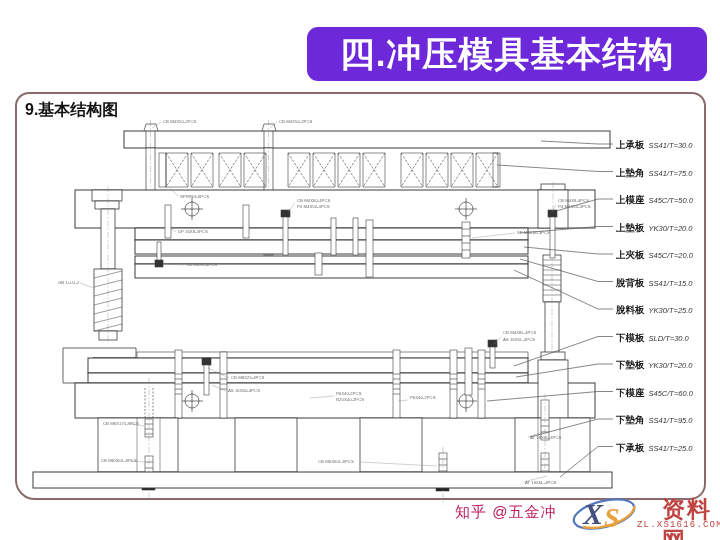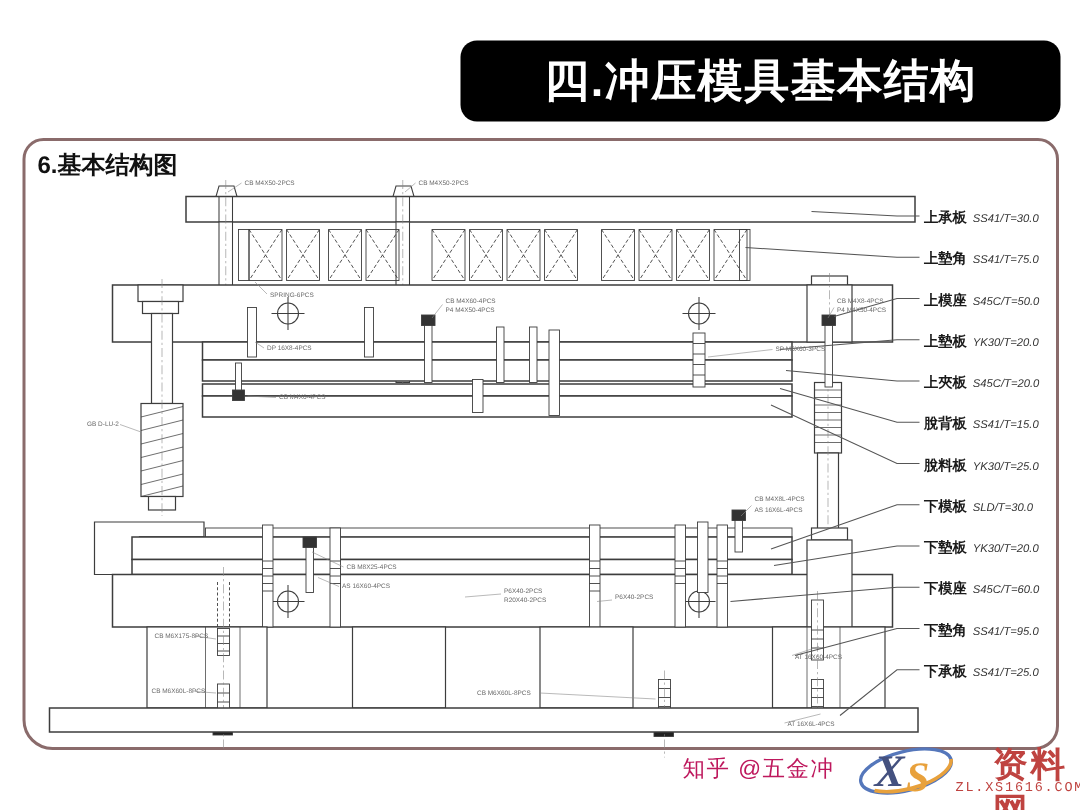--- a/index.html
+++ b/index.html
@@ -1,21 +1,21 @@
 <!DOCTYPE html>
 <html><head>
 <meta charset="utf-8">
 <style>
   html,body{margin:0;padding:0;background:#fff;}
   body{width:720px;height:540px;position:relative;overflow:hidden;
        font-family:"Liberation Sans", sans-serif;}
 
   .title-bar{position:absolute;left:307px;top:27px;width:400px;height:54px;
-    background:#000000;border-radius:11px;display:flex;align-items:center;justify-content:center;
-    color:#fff;font-size:30px;font-weight:bold;letter-spacing:1px;}
+    background:#6d28d9;border-radius:11px;display:flex;align-items:center;justify-content:center;
+    color:#fff;font-size:35px;font-weight:bold;letter-spacing:1px;}
 
   .panel{position:absolute;left:15px;top:92px;width:687px;height:404px;
     background:#fff;border:2px solid #8A6B6B;border-radius:14px 14px 16px 20px;}
 
   .section-heading{position:absolute;left:25px;top:100px;font-size:16px;font-weight:bold;color:#111;}
 
   svg.drawing{position:absolute;left:0;top:0;width:720px;height:540px;}
 
   .lbl-name{font-size:9.5px;fill:#1a1a1a;font-weight:bold;}
   .lbl-spec{font-size:7.5px;font-style:italic;fill:#333;}
@@ -27,21 +27,21 @@
   .wm-logo{position:absolute;left:571px;top:487px;width:72px;height:50px;}
 </style>
 </head>
 <body>
 
 <div class="title-bar">
   <span>四.冲压模具基本结构</span>
 </div>
 
 <div class="panel"></div>
-<div class="section-heading">6.基本结构图</div>
+<div class="section-heading">9.基本结构图</div>
 
 <svg class="drawing" viewBox="0 0 720 540">
   <g stroke="#3d3d3d" fill="none" stroke-width="1">
 
     <rect x="124" y="131" width="486" height="17" fill="#fff"></rect>
 
     <g stroke-width="0.7">
       <path d="M144,131 L146,124 H156 L158,131"></path>
       <rect x="146" y="148" width="9" height="96" fill="#fff"></rect>
       <path d="M146,131 v17 M155,131 v17"></path>

